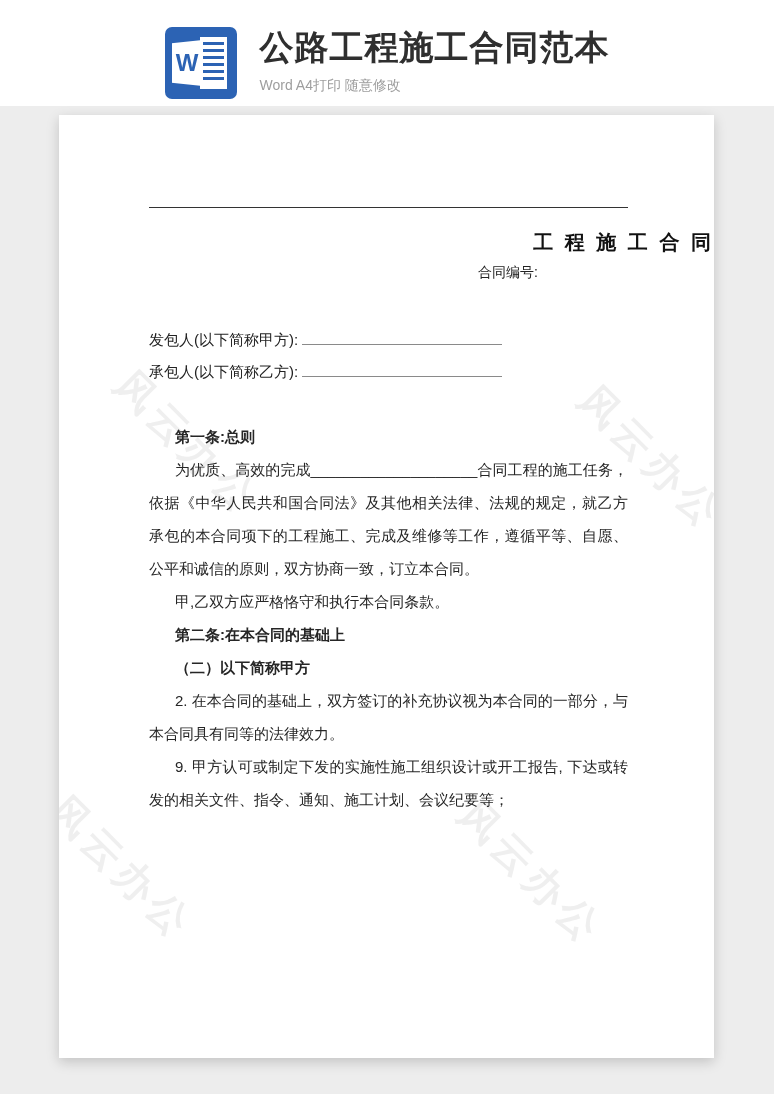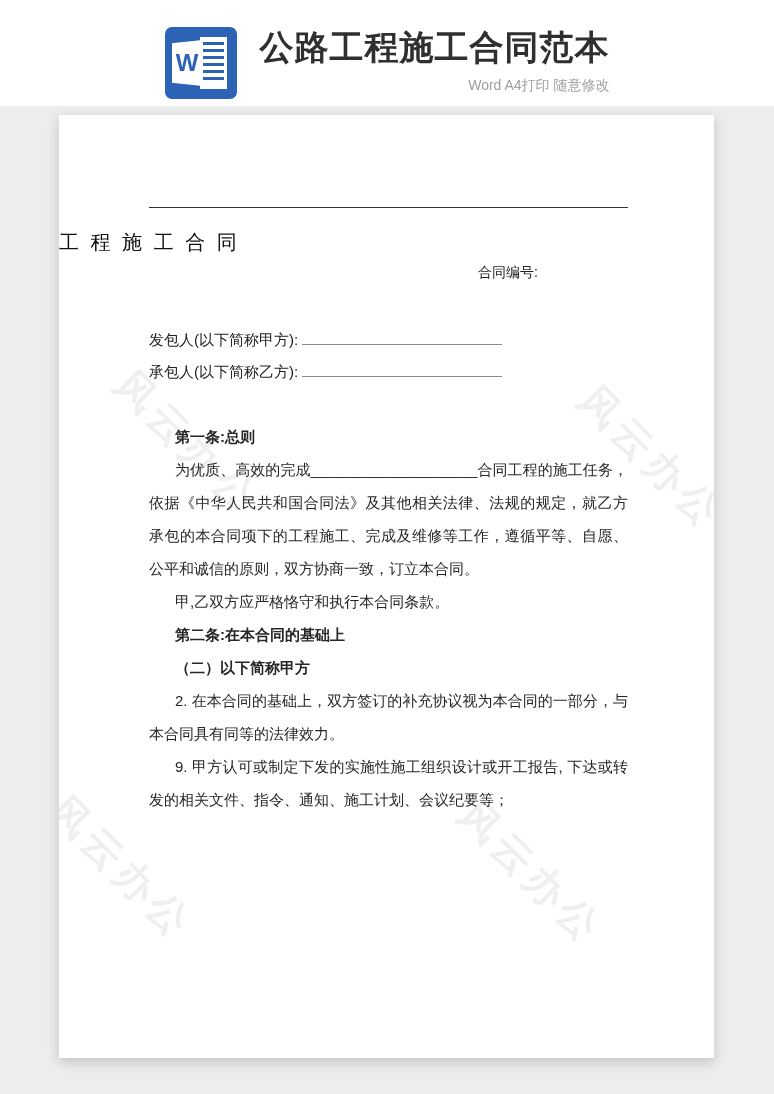--- a/index.html
+++ b/index.html
@@ -28,21 +28,21 @@
   .word-icon .sheet .stripe{ height:3px; background:#2c63b4; margin-bottom:4px; }
   .word-icon .w-panel{
     position:absolute; left:7px; top:13px; width:31px; height:46px;
     background:#ffffff;
     clip-path:polygon(0 7%, 100% 0, 100% 100%, 0 93%);
     display:flex; align-items:center; justify-content:center;
   }
   .word-icon .w-letter{
     color:#2c63b4; font-weight:bold; font-size:24px; line-height:1;
   }
-  .header-text{ display:flex; flex-direction:column; align-items:flex-end; }
+  .header-text{ display:flex; flex-direction:column; align-items:flex-start; }
   .header-title{ font-size:34px; font-weight:bold; color:#2f2f2f; letter-spacing:1px; line-height:40px; }
   .header-subtitle{ font-size:14px; color:#9e9e9e; margin-top:6px; line-height:24px; }
 
   
   .paper{
     position:absolute; left:59px; top:115px; width:655px; height:943px;
     background:#ffffff;
     box-shadow:0 4px 12px rgba(0,0,0,0.18);
     overflow:hidden;
     color:#262626;
@@ -53,21 +53,21 @@
     color:rgba(130,130,130,0.13);
     transform:rotate(45deg);
     white-space:nowrap; pointer-events:none;
   }
   .rule{
     position:absolute; left:90px; right:86px; top:92px;
     border:none; border-top:1px solid #333333;
   }
   .doc-title{
     position:absolute; top:114px; left:0; right:0;
-    text-align:left; font-size:20px; font-weight:normal;
+    text-align:right; font-size:20px; font-weight:bold;
     letter-spacing:3px; color:#111111;
   }
   .contract-no{
     position:absolute; top:149px; left:419px;
     font-size:14px; color:#222222;
   }
   .party-line{ position:absolute; left:90px; font-size:15px; color:#222222; }
   .party-a{ top:215px; }
   .party-b{ top:247px; }
   .blank{

